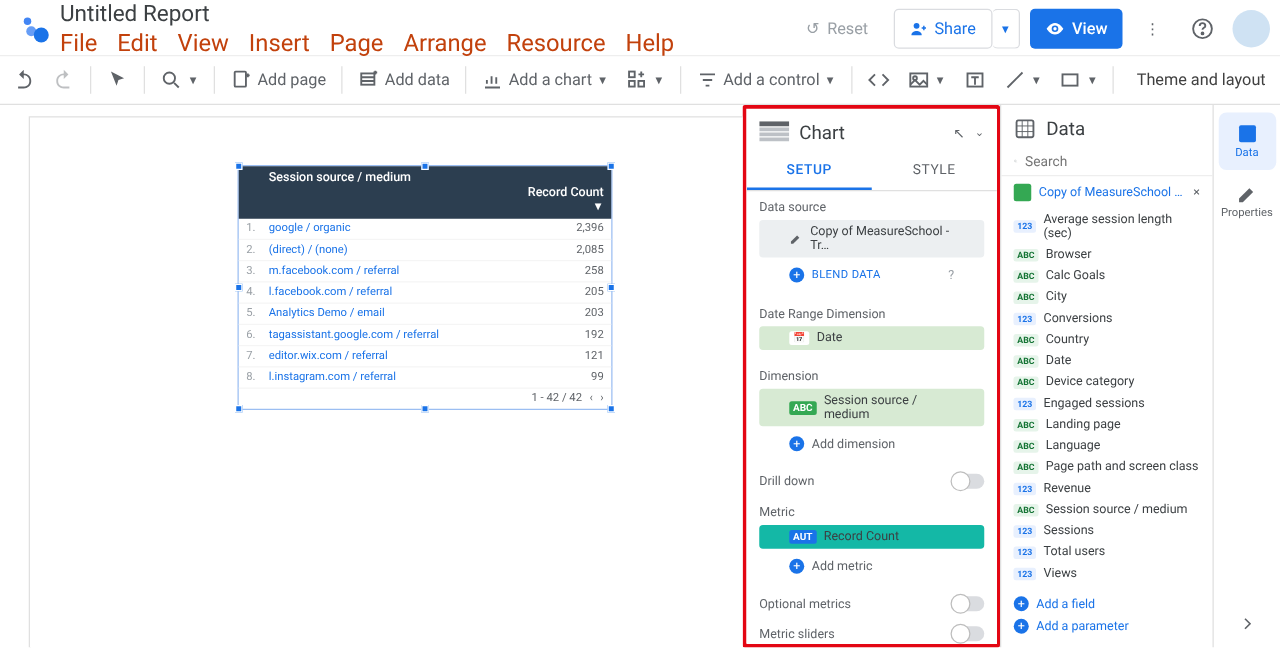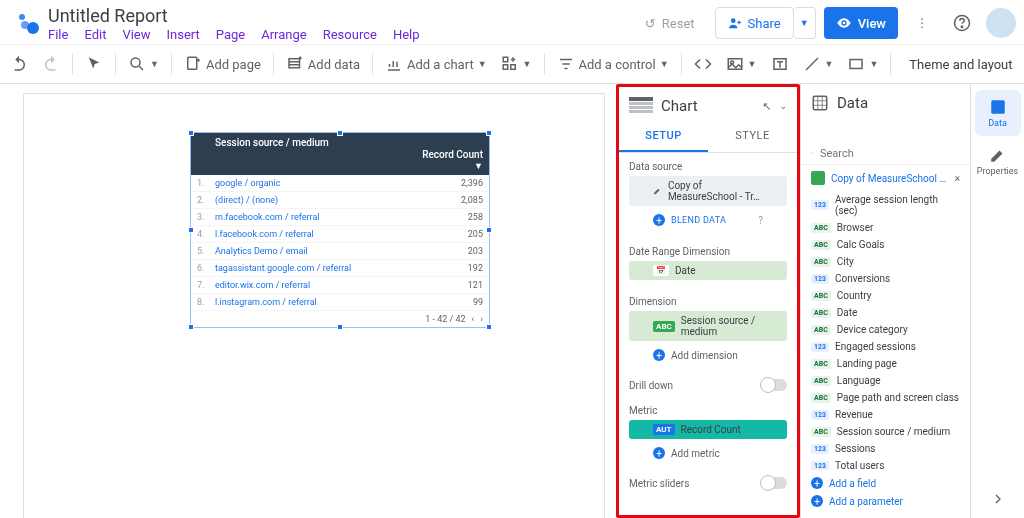--- a/index.html
+++ b/index.html
@@ -4,21 +4,21 @@
 <style>
   * { box-sizing: border-box; margin: 0; padding: 0; font-family: 'Google Sans', Roboto, Arial, sans-serif; }
   body { width: 1024px; height: 518px; background: #fff; overflow: hidden; font-size: 12px; color: #3c4043; }
 
   
   .header { display: flex; align-items: center; height: 44px; padding: 2px 8px 0 8px; }
   .logo { width: 24px; height: 24px; margin: 0 8px; position: relative; }
   .logo svg { width: 24px; height: 24px; }
   .title-block { flex: 1; display: flex; flex-direction: column; justify-content: center; }
   .doc-title { font-size: 18px; color: #3c4043; font-weight: 400; }
-  .menu-row { display: flex; gap: 16px; font-size: 13px; color: #6d28d9; margin-top: 1px; }
+  .menu-row { display: flex; gap: 16px; font-size: 19px; color: #c2410c; margin-top: 1px; }
   .menu-item { cursor: pointer; }
   .hdr-actions { display: flex; align-items: center; gap: 8px; }
   .btn { display: inline-flex; align-items: center; gap: 6px; height: 32px; padding: 0 12px; border-radius: 4px; font-size: 13px; cursor: pointer; border: none; background: none; }
   .btn.reset { color: #9aa0a6; }
   .btn.share { color: #1a73e8; border: 1px solid #dadce0; }
   .btn.share-caret { width: 22px; padding:0; justify-content:center; color:#1a73e8; border:1px solid #dadce0; border-left:none; margin-left:-8px;}
   .btn.view { background: #1a73e8; color: #fff; font-weight: 500; }
   .icon-circle { width: 32px; height: 32px; border-radius: 50%; display: flex; align-items: center; justify-content: center; color: #5f6368; cursor: pointer; }
   .avatar { width: 30px; height: 30px; border-radius: 50%; background: #cfe2f3; }
 
@@ -40,21 +40,21 @@
   .thead .col2 { flex: 1; }
   .thead .col3 { flex: 0 0 70px; text-align: right; margin-top: 12px; }
   .trow { display: flex; font-size: 9px; padding: 3px 6px; color:#5f6368; border-bottom:1px solid #f5f5f5;}
   .trow .col1 { flex: 0 0 18px; color:#9aa0a6;}
   .trow .col2 { flex: 1; color:#1a73e8; overflow:hidden; text-overflow:ellipsis; white-space:nowrap;}
   .trow .col3 { flex: 0 0 70px; text-align: right; }
   .tfoot { display:flex; justify-content:flex-end; align-items:center; gap:6px; font-size:9px; padding:3px 6px; color:#5f6368;}
   .handle { position:absolute; width:6px; height:6px; background:#1a73e8; border:1px solid #fff; }
 
   
-  .chart-panel { width: 184px; border: 3px solid #e30613; border-radius: 2px; background:#fff; display:flex; flex-direction:column; font-size:11px; overflow-y:auto;}
+  .chart-panel { width: 206px; border: 3px solid #e30613; border-radius: 2px; background:#fff; display:flex; flex-direction:column; font-size:11px; overflow-y:auto;}
   .chart-panel::-webkit-scrollbar{width:6px;} .chart-panel::-webkit-scrollbar-thumb{background:#dadce0;border-radius:3px;}
   .cp-head { display:flex; align-items:center; padding: 10px 10px 6px; gap:8px;}
   .cp-head .cp-icon { width:24px; height:18px; }
   .cp-head .cp-title { font-size:15px; color:#3c4043; flex:1;}
   .cp-tabs { display:flex; border-bottom:1px solid #e0e0e0;}
   .cp-tab { flex:1; text-align:center; padding:8px 0; font-size:11px; color:#5f6368; cursor:pointer; letter-spacing:0.5px;}
   .cp-tab.active { color:#1a73e8; border-bottom:2px solid #1a73e8; font-weight:500;}
   .cp-section { padding: 8px 10px 4px; }
   .cp-label { font-size:10px; color:#5f6368; margin-bottom:4px;}
   .chip { display:flex; align-items:center; gap:6px; border-radius:3px; padding:4px 24px; font-size:10px; margin-bottom:4px;}
@@ -69,21 +69,21 @@
   .plus { width:12px; height:12px; border-radius:50%; background:#1a73e8; color:#fff; display:inline-flex;align-items:center;justify-content:center; font-size:10px;}
   .toggle-row { display:flex; justify-content:space-between; align-items:center; padding:6px 10px; font-size:10px; color:#5f6368;}
   .toggle { width:26px; height:12px; background:#dadce0; border-radius:6px; position:relative;}
   .toggle::after{content:'';position:absolute;width:14px;height:14px;background:#fff;border:1px solid #bdbdbd;border-radius:50%;top:-2px;left:-1px;}
 
   
   .data-panel { width: 170px; border-left:1px solid #e0e0e0; background:#fff; display:flex; flex-direction:column; overflow:hidden;}
   .dp-head { display:flex; align-items:center; gap:8px; padding:10px 10px 6px;}
   .dp-head svg{width:18px;height:18px;}
   .dp-title { font-size:15px;}
-  .dp-search { display:flex; align-items:center; gap:6px; padding:4px 10px; border-bottom:1px solid #eee; color:#9aa0a6;margin-top:24px;}
+  .dp-search { display:flex; align-items:center; gap:6px; padding:4px 10px; border-bottom:1px solid #eee; color:#9aa0a6;}
   .dp-search input { border:none; outline:none; font-size:11px; flex:1;}
   .dp-ds { display:flex; align-items:center; gap:6px; padding:6px 10px; font-size:10px; color:#1a73e8;}
   .dp-ds .dsicon{width:14px;height:14px;background:#34a853;border-radius:2px;}
   .field-list { flex:1; overflow-y:auto;}
   .field-list::-webkit-scrollbar{width:6px;} .field-list::-webkit-scrollbar-thumb{background:#dadce0;border-radius:3px;}
   .field { display:flex; align-items:center; gap:6px; padding:3px 10px; font-size:10px; color:#3c4043;}
   .ftype { font-size:7px; font-weight:700; padding:1px 3px; border-radius:2px; min-width:18px; text-align:center;}
   .ftype.num { background:#e8f0fe; color:#1a73e8;}
   .ftype.txt { background:#e6f4ea; color:#137333;}
   .dp-links { padding:4px 10px 8px; font-size:10px;}
@@ -385,20 +385,24 @@
       <div class="chip blue">
         <span class="badge aut">AUT</span>
         <span>Record Count</span>
       </div>
       <div class="chip add">
         <span class="plus">+</span>
         <span>Add metric</span>
       </div>
     </div>
     <div class="toggle-row">
+      <span>Optional metrics</span>
+      <div class="toggle"></div>
+    </div>
+    <div class="toggle-row">
       <span>Metric sliders</span>
       <div class="toggle"></div>
     </div>
   </div>
 
   <div class="data-panel">
     <div class="dp-head">
       <svg viewBox="0 0 24 24" fill="#5f6368">
           <rect x="3" y="3" width="18" height="18" rx="2" fill="none" stroke="#5f6368" stroke-width="2"></rect>
           <path d="M3 9h18M3 15h18M9 3v18M15 3v18" stroke="#5f6368"></path>

